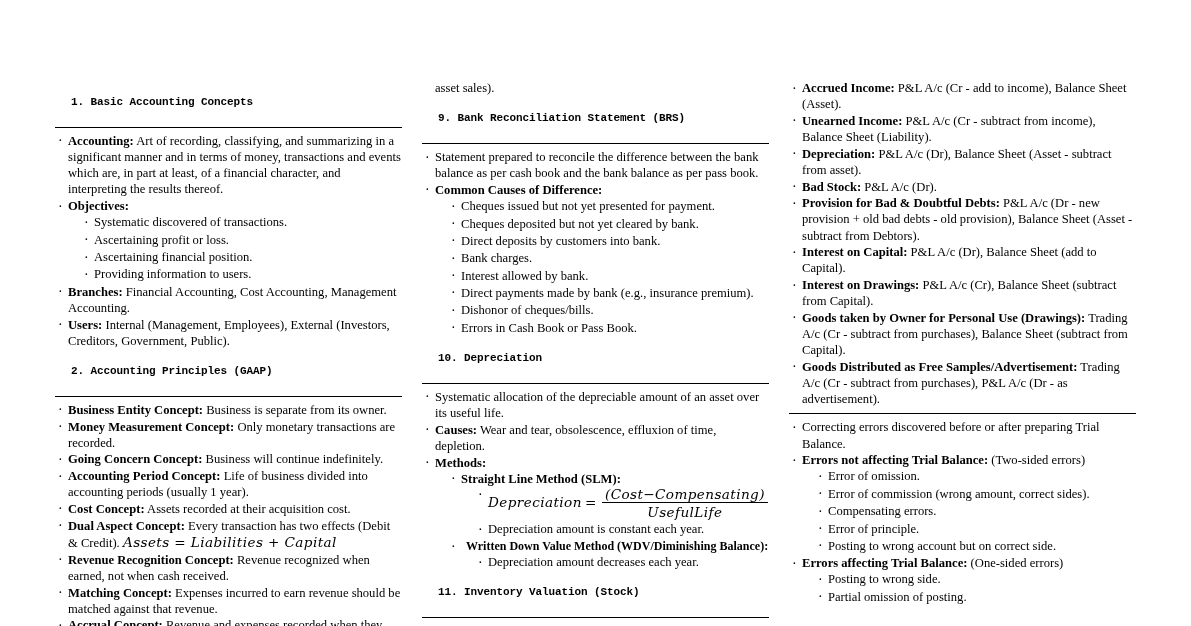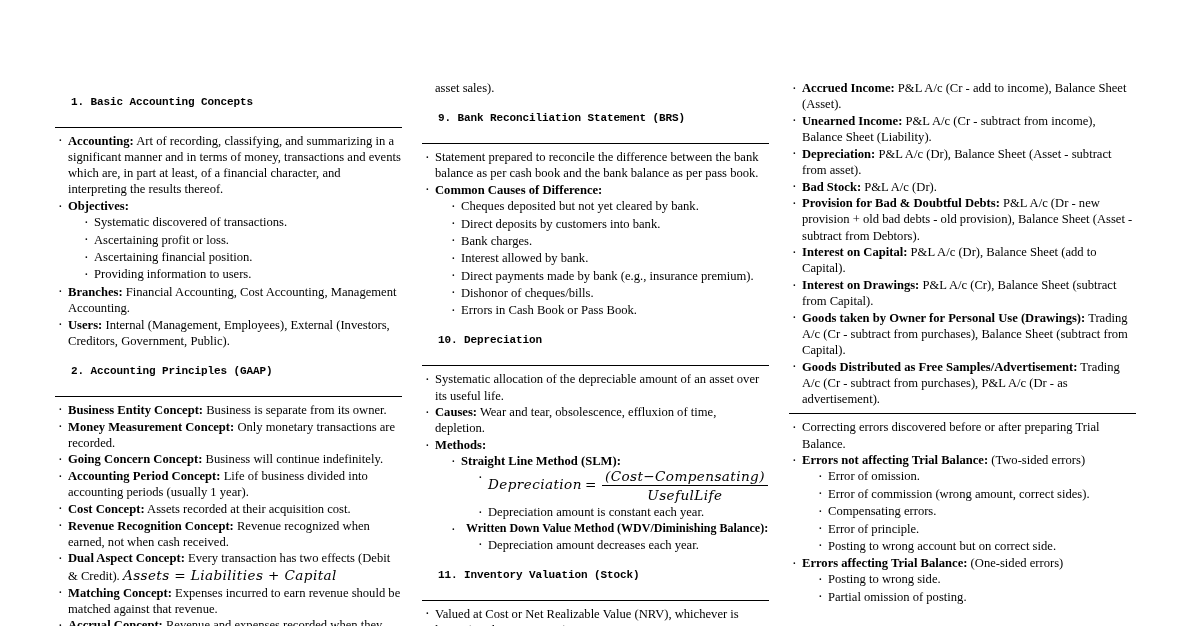--- a/index.html
+++ b/index.html
@@ -193,29 +193,29 @@
           </li>
           <li>
             <b class="lbl">Accounting Period Concept:</b>
             <span>Life of business divided into accounting periods (usually 1 year).</span>
           </li>
           <li>
             <b class="lbl">Cost Concept:</b>
             <span>Assets recorded at their acquisition cost.</span>
           </li>
           <li>
-            <b class="lbl">Revenue Recognition Concept:</b>
-            <span>Revenue recognized when earned, not when cash received.</span>
-          </li>
-          <li>
             <b class="lbl">Dual Aspect Concept:</b>
             <span>Every transaction has two effects (Debit &amp; Credit).</span>
             <span class="math">Assets = Liabilities + Capital</span>
           </li>
           <li>
+            <b class="lbl">Revenue Recognition Concept:</b>
+            <span>Revenue recognized when earned, not when cash received.</span>
+          </li>
+          <li>
             <b class="lbl">Matching Concept:</b>
             <span>Expenses incurred to earn revenue should be matched against that revenue.</span>
           </li>
           <li>
             <b class="lbl">Accrual Concept:</b>
             <span>Revenue and expenses recorded when they occur, regardless of cash flow.</span>
           </li>
           <li>
             <b class="lbl">Full Disclosure Concept:</b>
             <span>All material information must be disclosed.</span>
@@ -231,20 +231,21 @@
       <div class="continuation">asset sales).</div>
 
       <div class="section">
         <h2 class="section-title">9. Bank Reconciliation Statement (BRS)</h2>
         <hr class="rule">
         <ul>
           <li>Statement prepared to reconcile the difference between the bank balance as per cash book and the bank balance as per pass book.</li>
           <li>
             <b class="lbl">Common Causes of Difference:</b>
             <ul class="level2">
+              <li>Cheques issued but not yet presented for payment.</li>
               <li>Cheques deposited but not yet cleared by bank.</li>
               <li>Direct deposits by customers into bank.</li>
               <li>Bank charges.</li>
               <li>Interest allowed by bank.</li>
               <li>Direct payments made by bank (e.g., insurance premium).</li>
               <li>Dishonor of cheques/bills.</li>
               <li>Errors in Cash Book or Pass Book.</li>
             </ul>
           </li>
         </ul>

